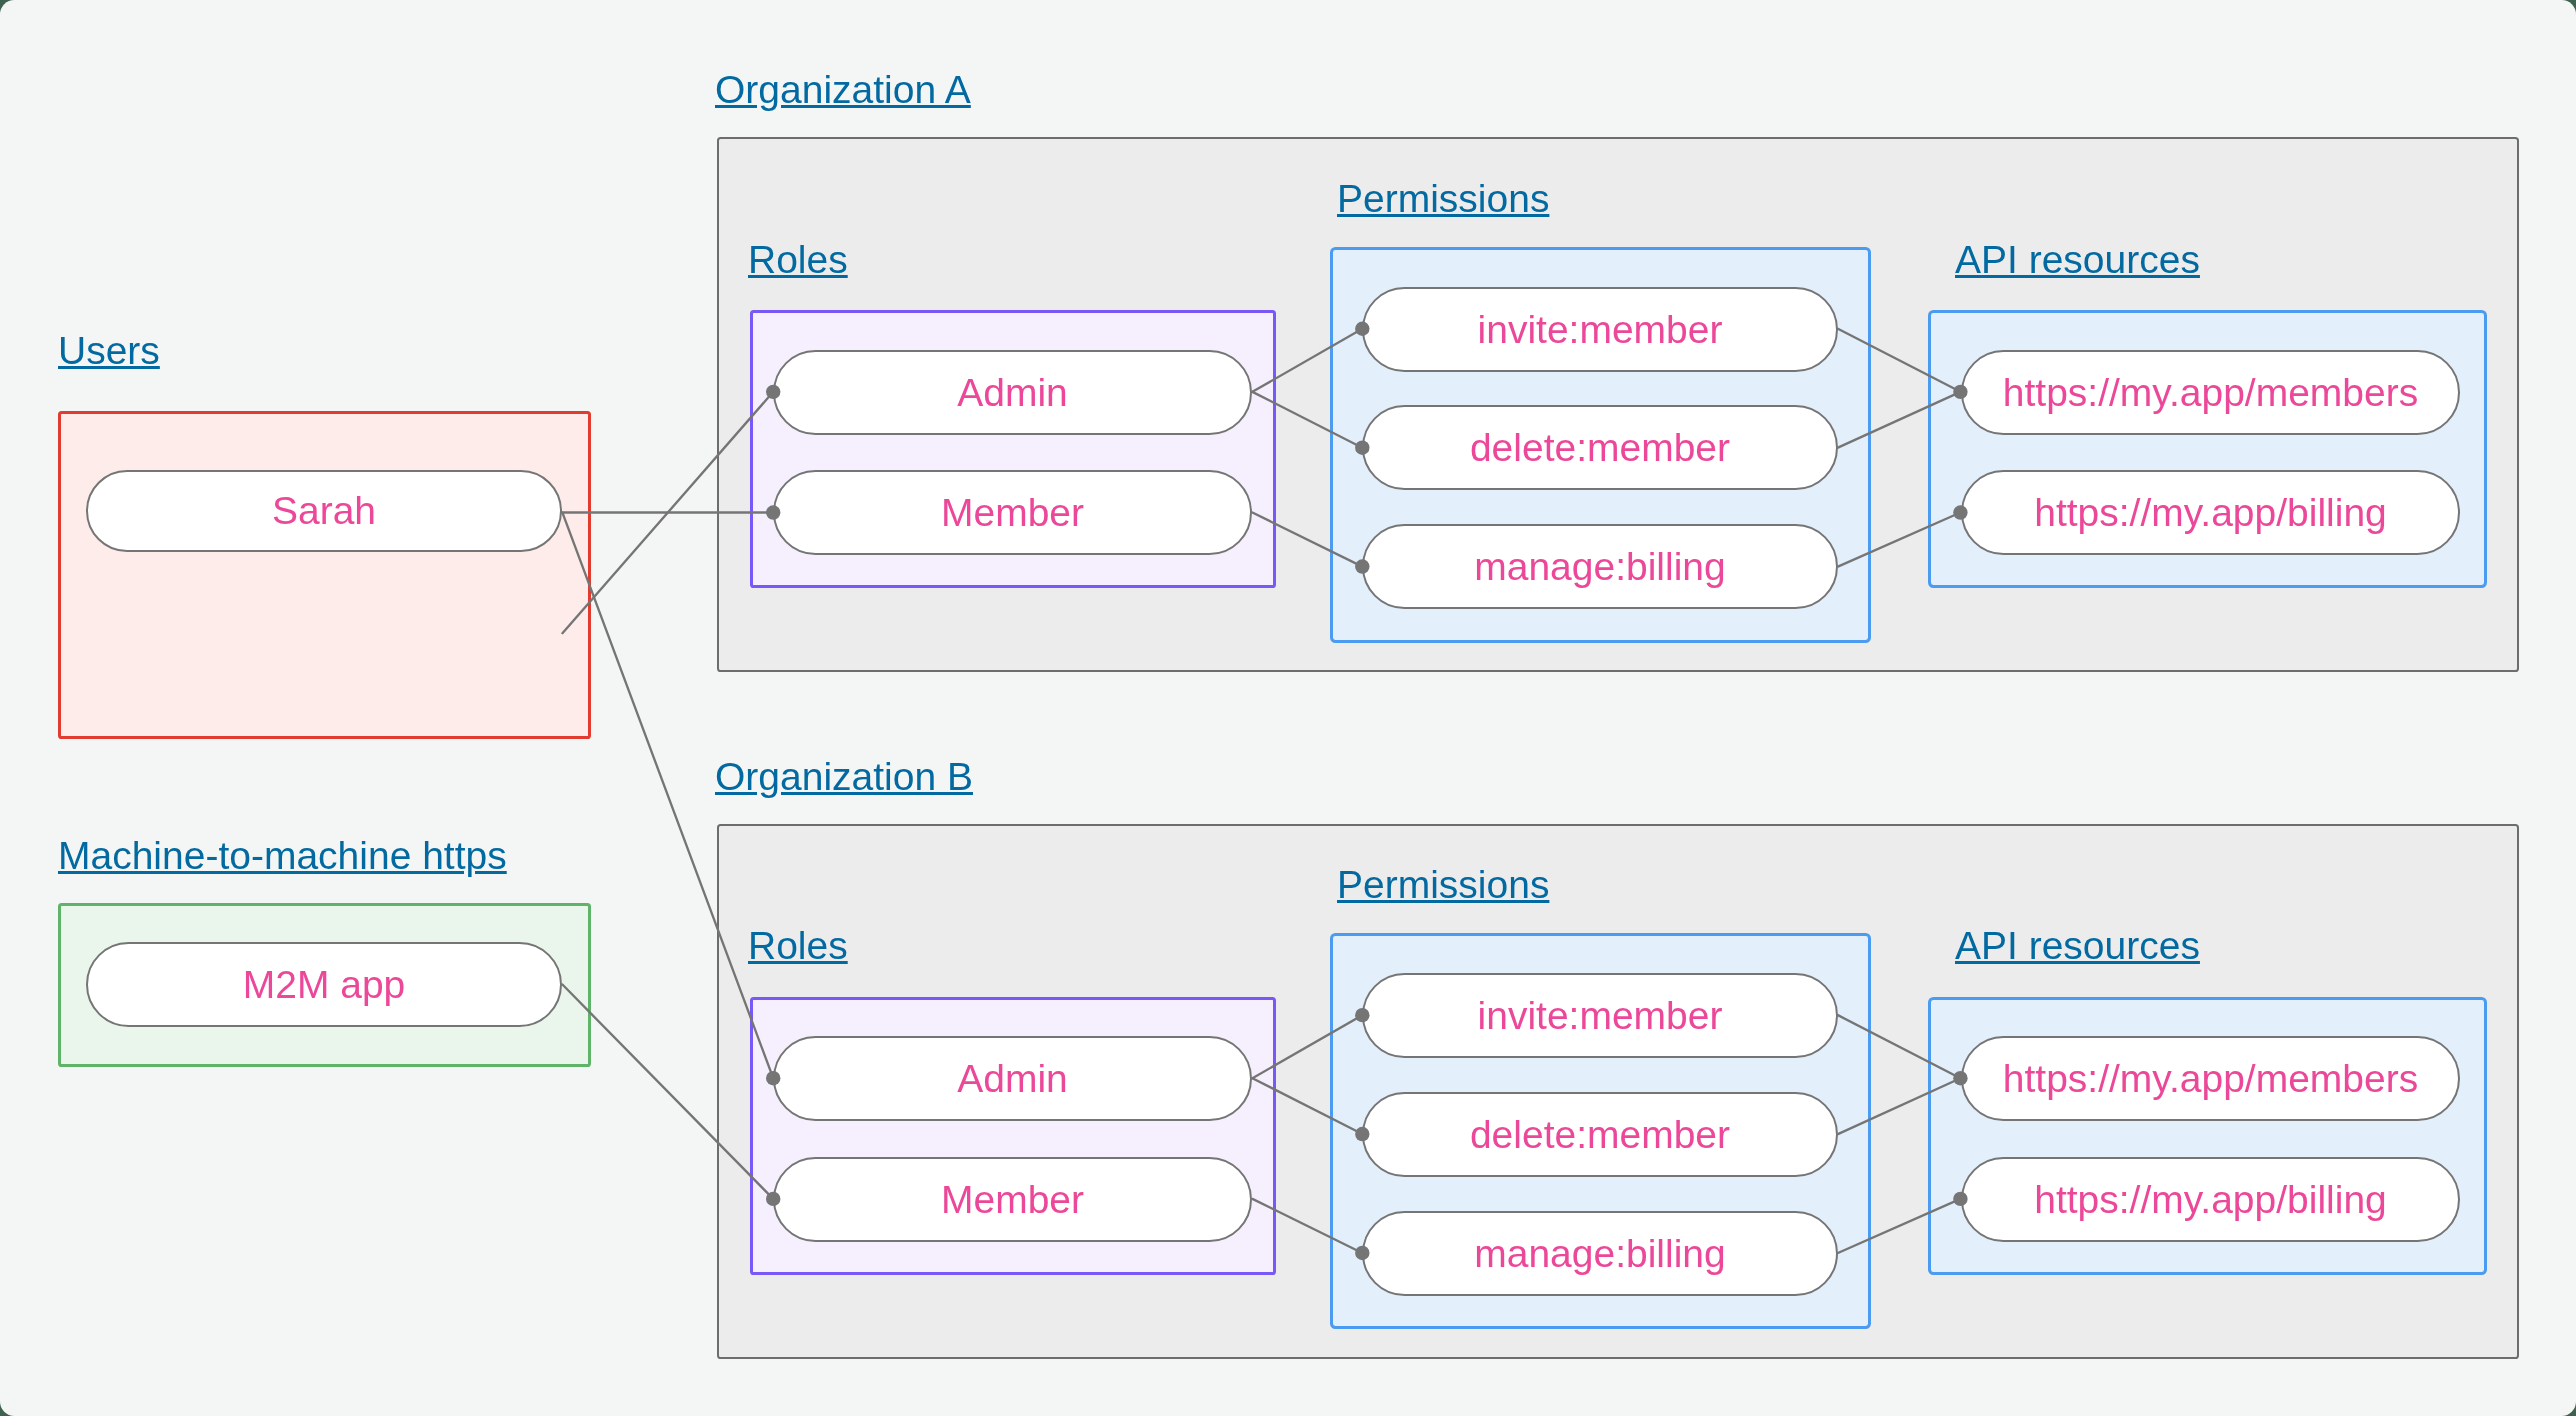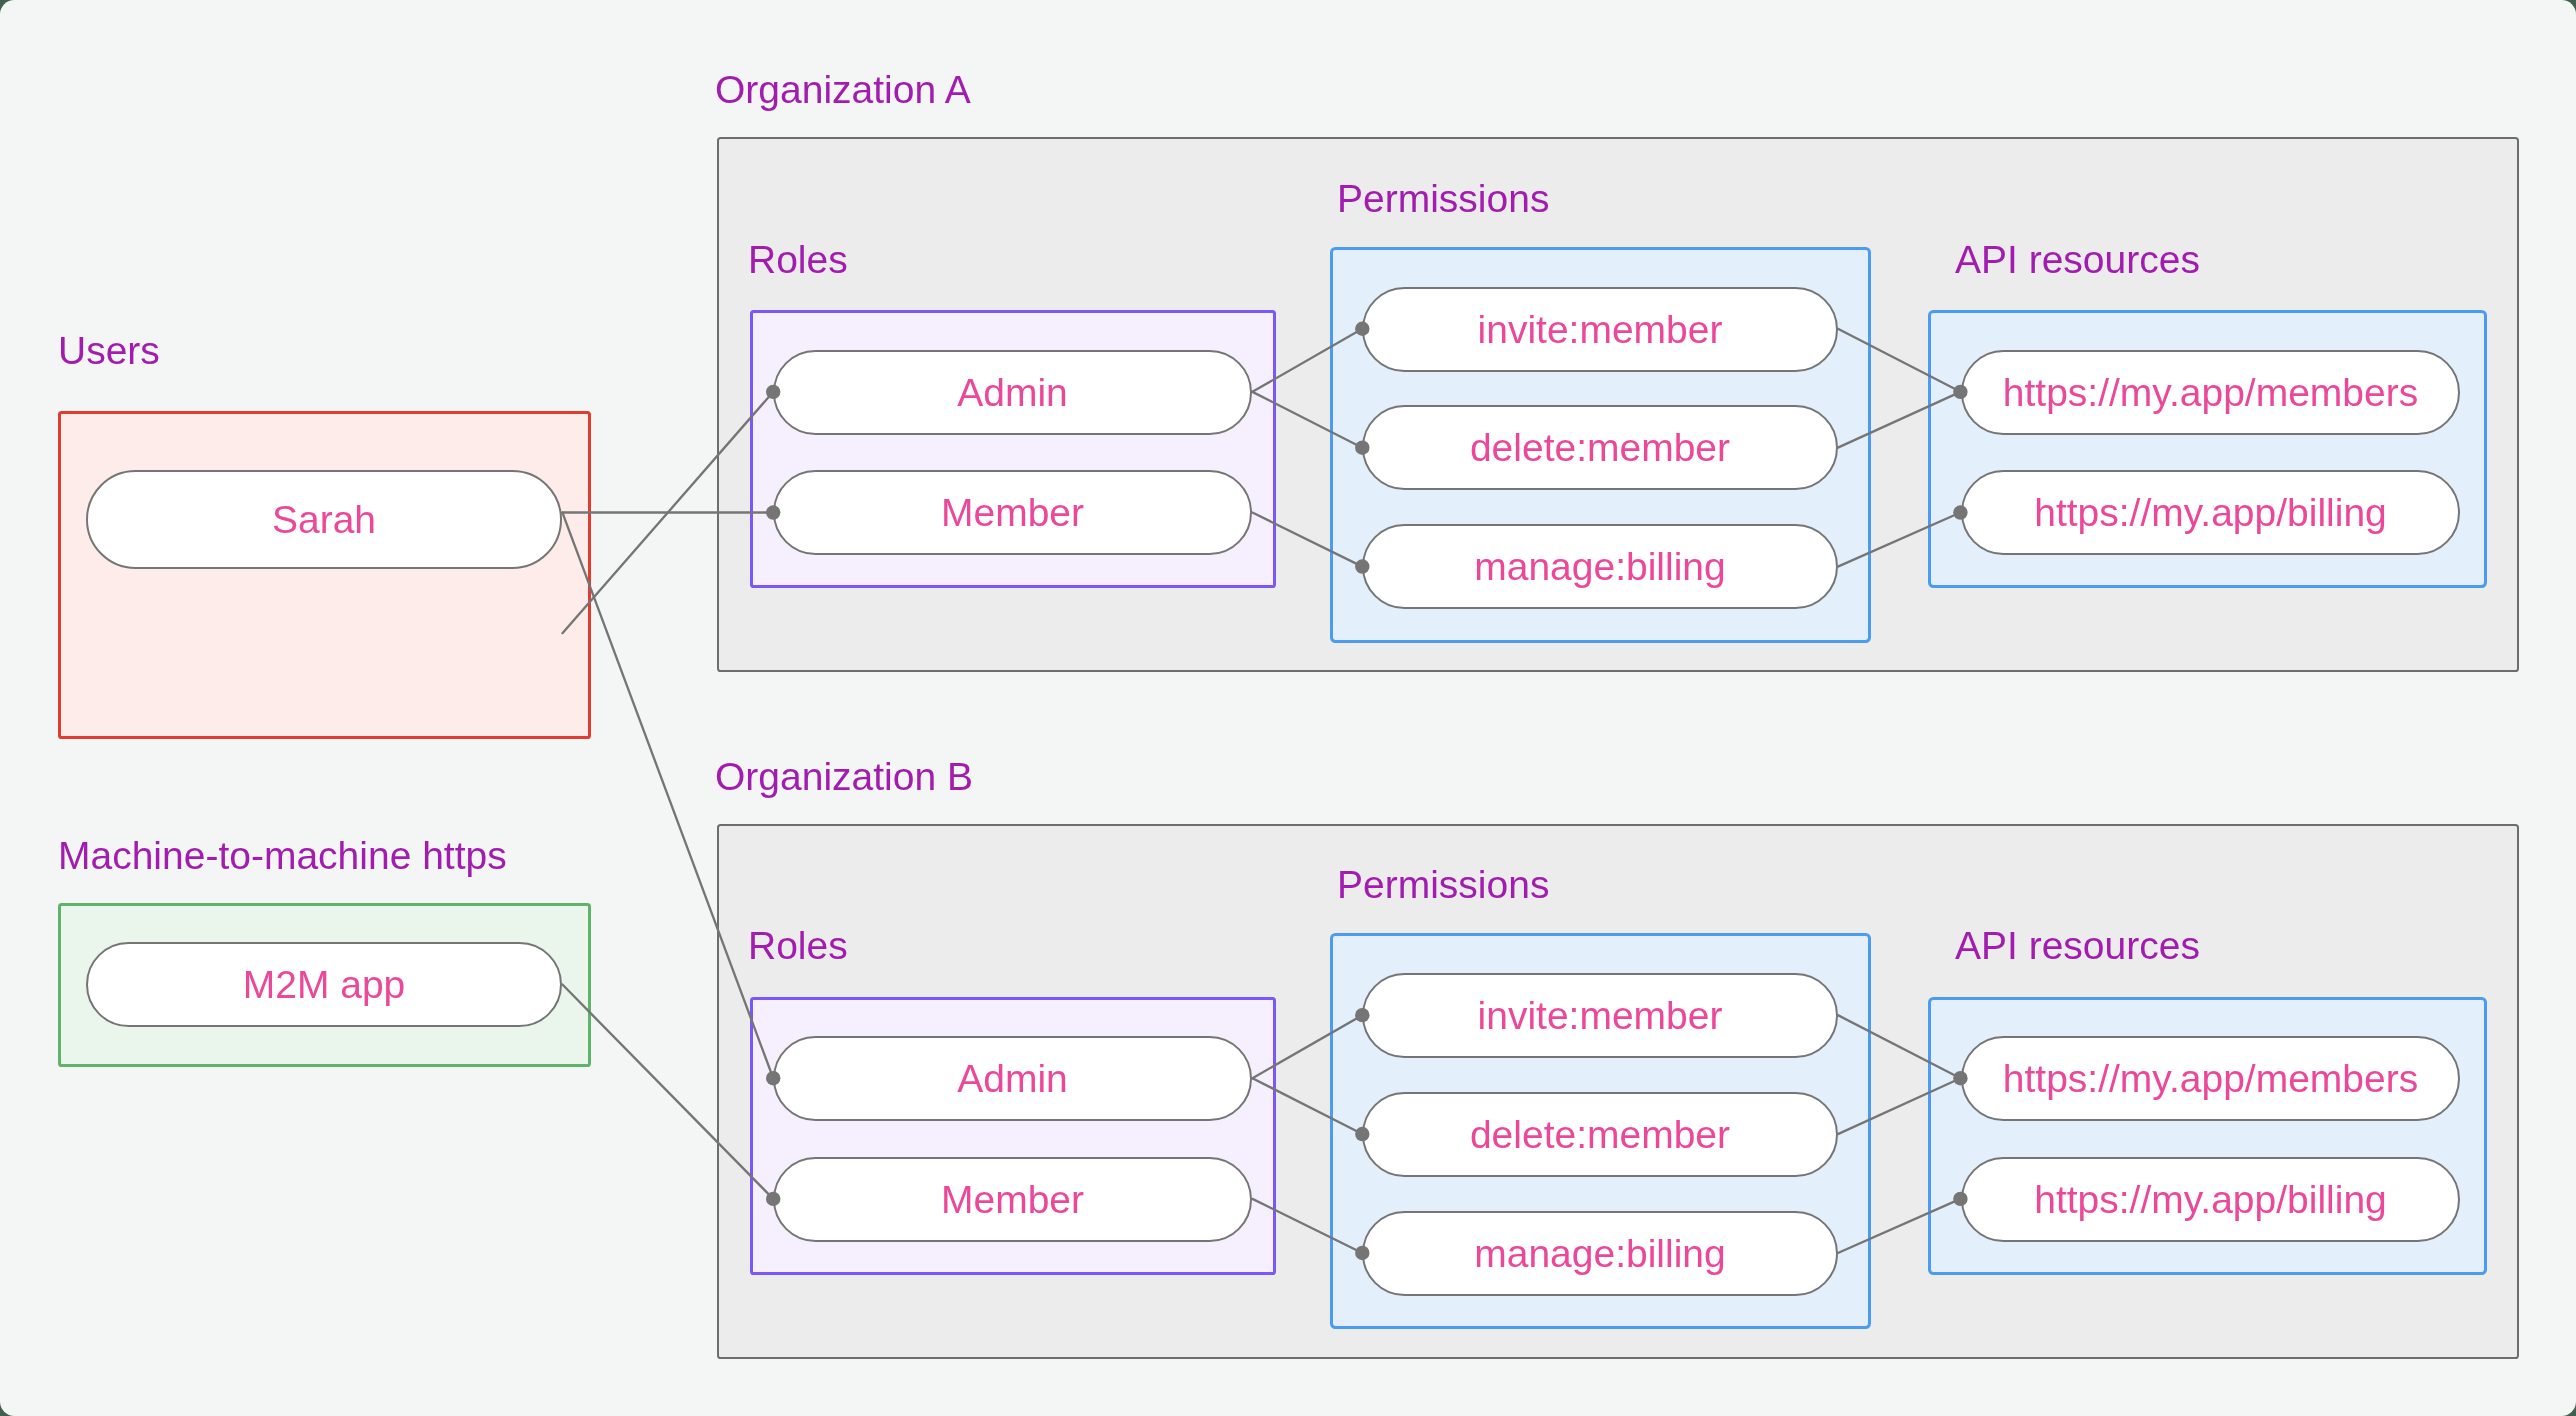--- a/index.html
+++ b/index.html
@@ -1,40 +1,40 @@
 <!DOCTYPE html>
 <html style="font-size:14.4px"><head>
 <meta charset="utf-8">
 <style>
   html,body{margin:0;padding:0;background:#3f6150;}
   .stage{position:relative;width:2576px;height:1416px;background:#3f6150;overflow:hidden;
          font-family:"Liberation Sans", sans-serif;}
   .canvas{position:absolute;left:0;top:0;width:2576px;height:1416px;background:#f4f6f5;
           border-radius:14.4px;overflow:hidden;}
-  .lbl{position:absolute;font-size:39px;line-height:1.15;color:#a21caf;white-space:nowrap;}
+  .lbl{position:absolute;font-size:39px;line-height:1.15;color:#0369a1;white-space:nowrap;text-decoration:underline;}
   .box{position:absolute;box-sizing:border-box;}
   .org-box{background:#ececed;border:2.7px solid #6d6d6d;border-radius:3.6px;}
   .users-box{background:#fdecea;border:3.6px solid #e23c31;border-radius:3.6px;}
   .m2m-box{background:#eaf5ec;border:3.6px solid #5fb46a;border-radius:3.6px;}
   .roles-box{background:#f6f0fe;border:3.6px solid #7a58f7;border-radius:3.6px;}
   .blue-box{background:#e3f0fc;border:3.6px solid #4b9cf0;border-radius:5.4px;}
   .pill{position:absolute;box-sizing:border-box;background:#ffffff;border:2.7px solid #757575;
         border-radius:58px;display:flex;align-items:center;justify-content:center;
         font-size:39px;color:#ec4899;white-space:nowrap;}
   .edges{position:absolute;left:0;top:0;pointer-events:none;}
 </style>
 </head>
 <body>
 
 <div class="stage">
   <div class="canvas">
 
     <div class="lbl" style="left:58px;top:329px;">Users</div>
     <div class="box users-box" style="left:58px;top:411px;width:533px;height:328px;"></div>
-    <div class="pill" style="left:86px;top:470px;width:476px;height:99px;">Sarah</div>
+    <div class="pill" style="left:86px;top:470px;width:476px;height:82px;">Sarah</div>
 
     <div class="lbl" style="left:58px;top:834px;">Machine-to-machine https</div>
     <div class="box m2m-box" style="left:58px;top:903px;width:533px;height:164px;"></div>
     <div class="pill" style="left:86px;top:942px;width:476px;height:85px;">M2M app</div>
 
     <div class="lbl" style="left:715px;top:68px;">Organization A</div>
     <div class="box org-box" style="left:717px;top:137px;width:1802px;height:535px;"></div>
 
     <div class="lbl" style="left:748px;top:238px;">Roles</div>
     <div class="box roles-box" style="left:750px;top:310px;width:526px;height:278px;"></div>

